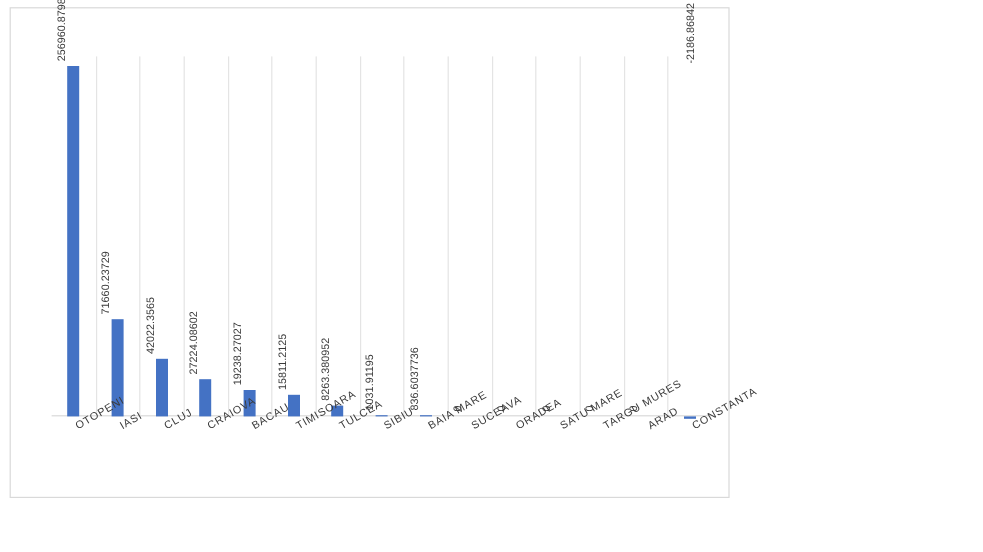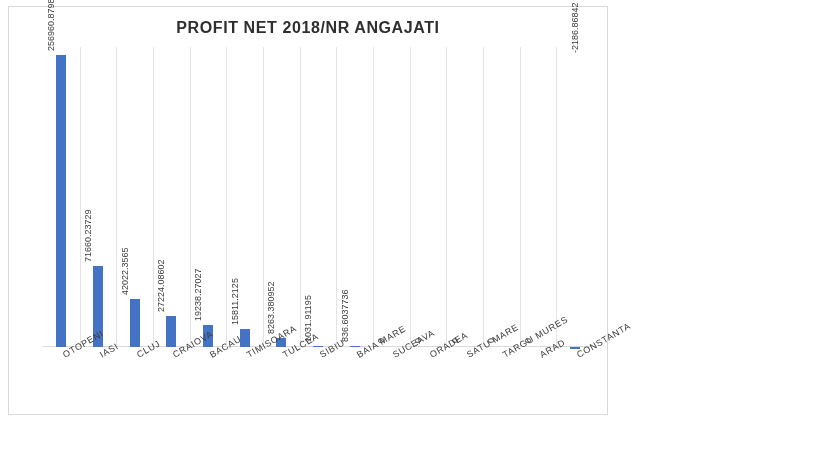--- a/index.html
+++ b/index.html
@@ -110,21 +110,20 @@
     width: 550px;
     height: 62px;
   }
 </style>
 </head>
 <body>
 
 <div id="root">
   <div id="chart-frame">
 
-    <div id="chart-title">PROFIT NET 2018/NR ANGAJATI</div>
 
     <div id="plot">
       <div id="plot-baseline"></div>
     <div class="bar-slot" style="left: 0px; width: 36.6667px;">
           <div class="bar" style="height: 292px;"></div>
           <div class="dlabel" style="bottom: 296px;">256960.8798</div>
         </div>
         <div class="gridline" style="left: 36.6667px;"></div>
         <div class="bar-slot" style="left: 36.6667px; width: 36.6667px;">
           <div class="bar" style="height: 81.4318px;"></div>

